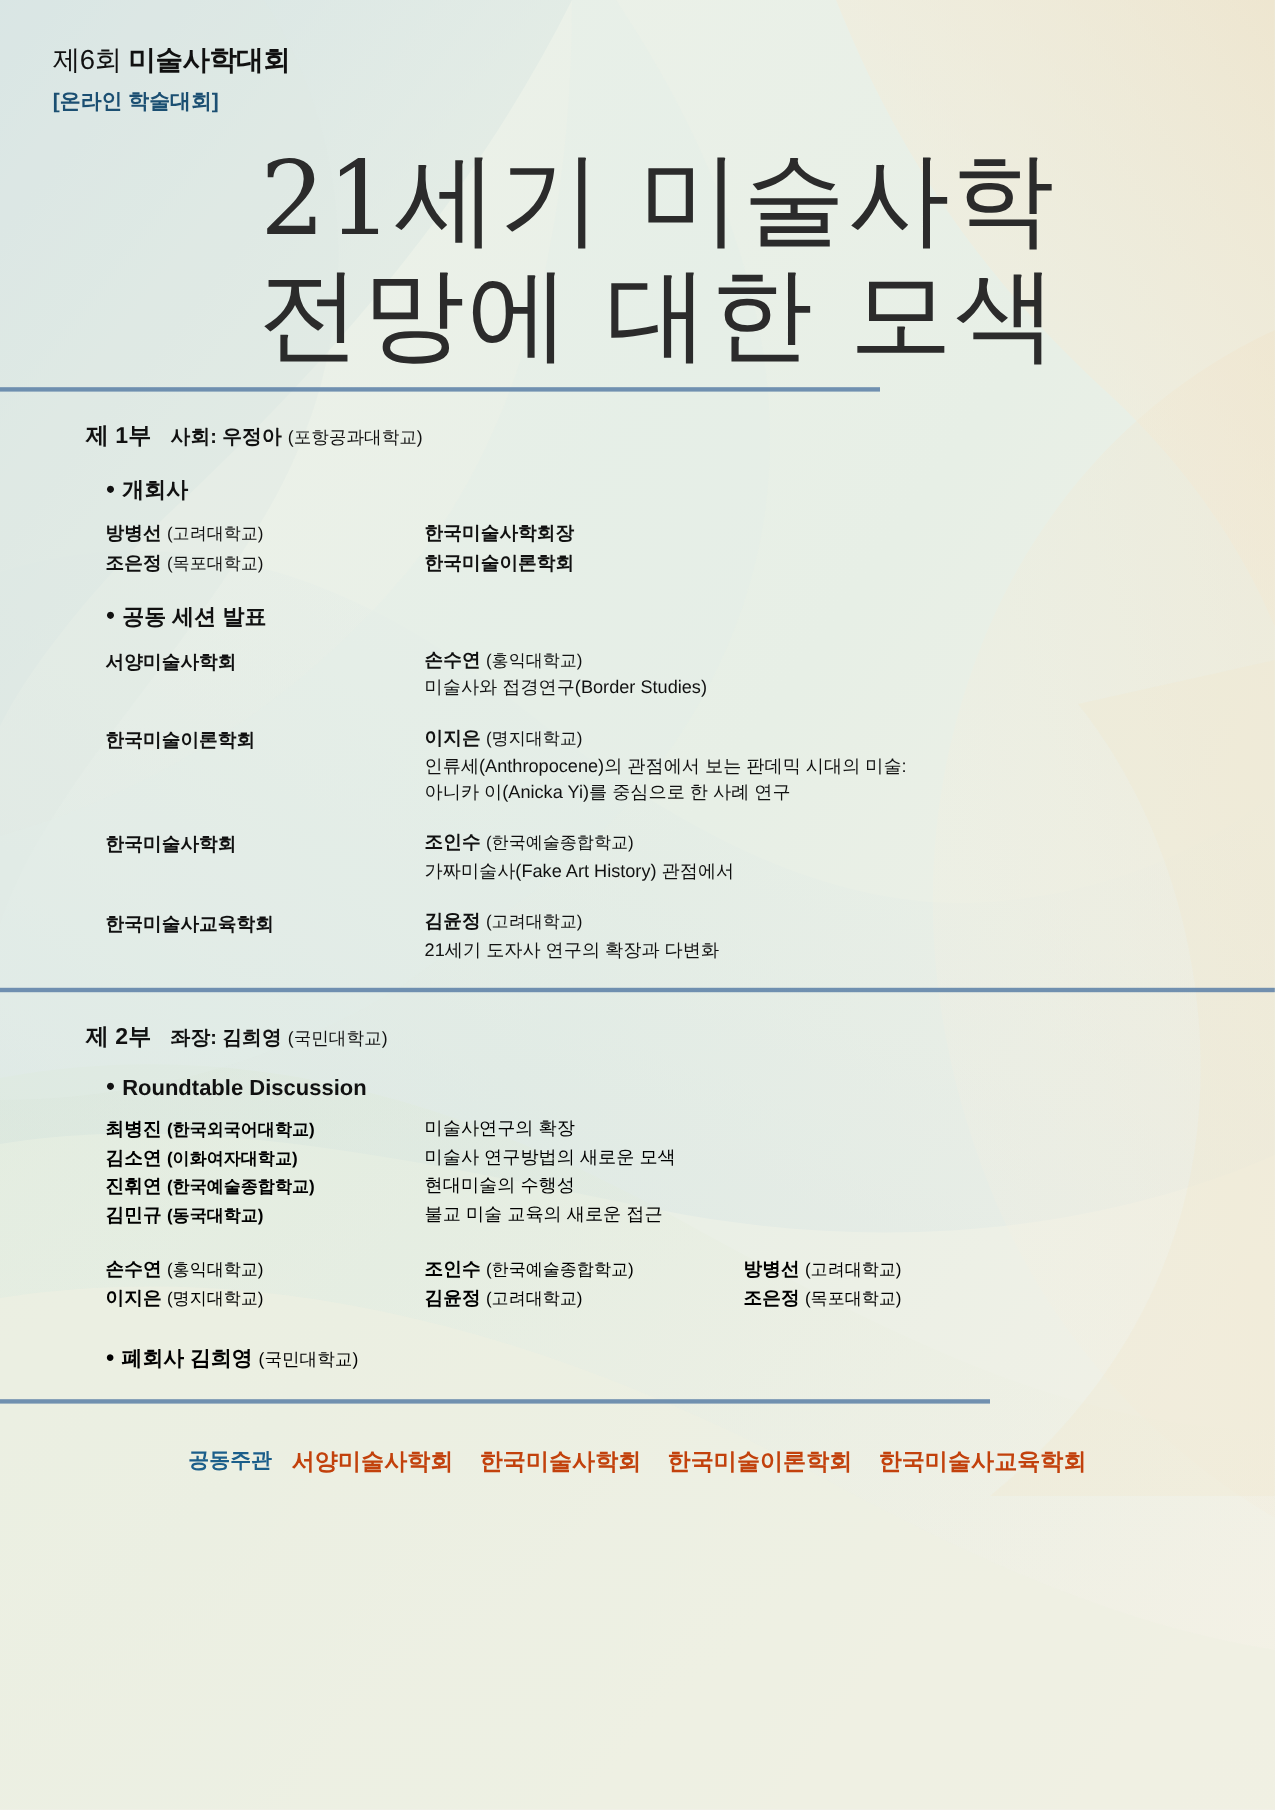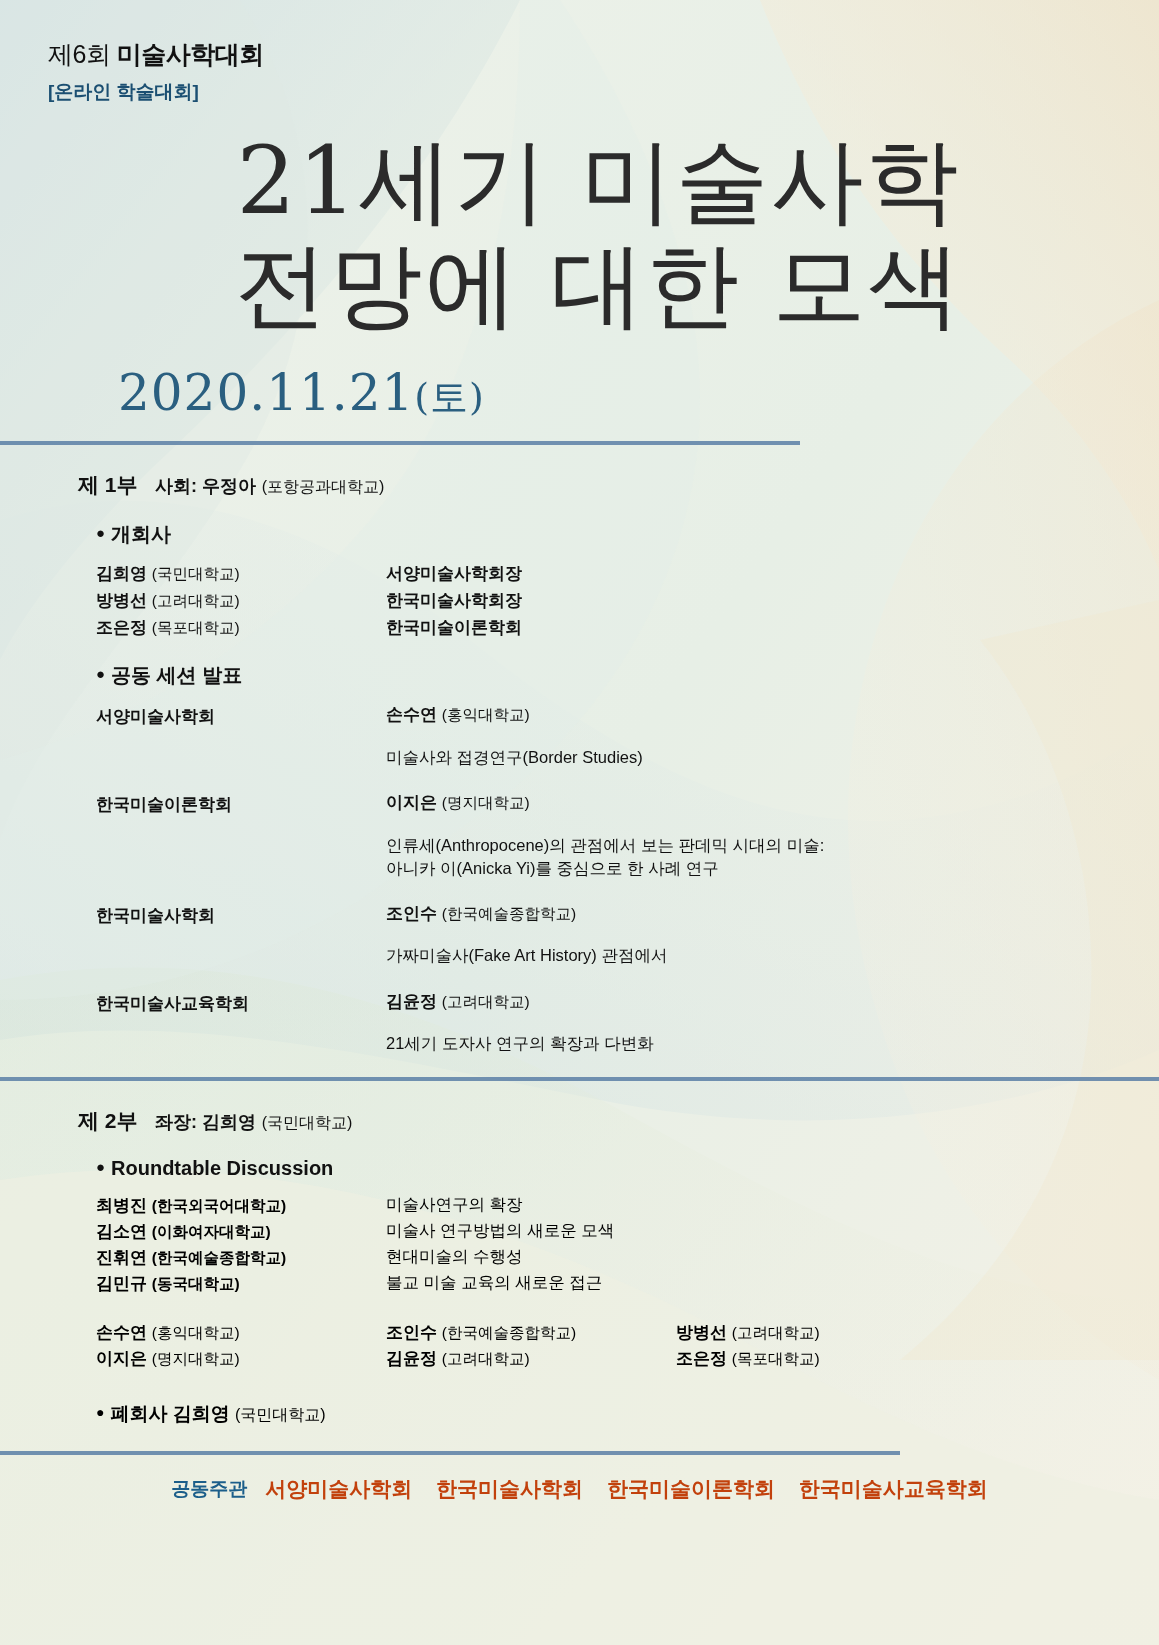--- a/index.html
+++ b/index.html
@@ -61,42 +61,42 @@
 
   .bullet{font-size:20px;font-weight:bold;color:#111;margin:22px 0 14px 18px;}
   .bullet .dot{font-size:15px;vertical-align:3px;margin-right:6px;}
 
   .rows{margin-left:18px;}
   .row{display:flex;align-items:flex-start;margin-bottom:2px;}
   .row .c1{width:290px;flex:0 0 290px;font-size:17px;font-weight:bold;color:#111;line-height:1.45;}
   .row .c1 .aff{font-weight:normal;font-size:15.5px;}
   .row .c2{font-size:17px;font-weight:bold;color:#111;line-height:1.45;}
   .row .c2 .aff{font-weight:normal;font-size:15.5px;}
-  .row .c2 .desc{font-weight:normal;font-size:16.5px;display:block;margin-top:18px;line-height:1.4;}
+  .row .c2 .desc{font-weight:normal;font-size:16.5px;display:block;margin-top:2px;line-height:1.4;}
 
   .session .row{margin-bottom:22px;}
   .session .row .c1{padding-top:2px;}
 
   
   .rt-row{display:flex;margin-bottom:3px;}
   .rt-row .name{width:290px;flex:0 0 290px;font-size:17px;font-weight:bold;}
   .rt-row .name .aff{font-weight:bold;font-size:15.5px;}
   .rt-row .topic{font-size:16.5px;}
 
   .disc{display:flex;margin-top:26px;}
   .disc .col{width:290px;flex:0 0 290px;}
   .disc .ent{font-size:17px;font-weight:bold;margin-bottom:3px;}
   .disc .ent .aff{font-weight:normal;font-size:15.5px;}
 
   .closing{font-size:19px;font-weight:bold;margin:28px 0 0 18px;}
   .closing .dot{font-size:14px;vertical-align:3px;margin-right:6px;}
   .closing .aff{font-weight:normal;font-size:16px;}
 
   
-  .footer{display:flex;justify-content:center;align-items:center;gap:18px;margin-top:20px;}
+  .footer{display:flex;justify-content:center;align-items:center;gap:18px;margin-top:38px;}
   .footer .lbl{font-size:19px;font-weight:bold;color:#1b5e8a;}
   .footer .orgs{font-size:21px;font-weight:bold;color:#c2410c;}
   .footer .orgs span{margin-right:18px;}
   .footer .orgs span:last-child{margin-right:0;}
 </style>
 </head>
 <body>
 
 <div class="bg">
   <svg viewBox="0 0 1159 1645" preserveAspectRatio="none" xmlns="http://www.w3.org/2000/svg">
@@ -143,48 +143,38 @@
       <span class="lead">제6회</span>
       <b>미술사학대회</b>
     </div>
     <div class="subkicker">[온라인 학술대회]</div>
 
     <div class="bigtitle">
       <span class="l1">21세기 미술사학</span>
       <span class="l2">전망에 대한 모색</span>
     </div>
 
-    <div class="date">
-      <span>2020.11.21</span><span class="dw">(토)</span>
-    </div>
   </div>
 
   <div class="rule full"></div>
 
   <div class="program">
 
     <div class="part">
       <div class="part-head">
         <span class="no">제 1부</span>
         <span class="role">사회: 우정아</span>
         <span class="aff">(포항공과대학교)</span>
       </div>
 
       <div class="bullet">
         <span class="dot">●</span><span>개회사</span>
       </div>
 
       <div class="rows">
-        <div class="row">
-          <div class="c1">
-            <span>김희영</span>
-            <span class="aff">(국민대학교)</span>
-          </div>
-          <div class="c2">서양미술사학회장</div>
-        </div>
         <div class="row">
           <div class="c1">
             <span>방병선</span>
             <span class="aff">(고려대학교)</span>
           </div>
           <div class="c2">한국미술사학회장</div>
         </div>
         <div class="row">
           <div class="c1">
             <span>조은정</span>

